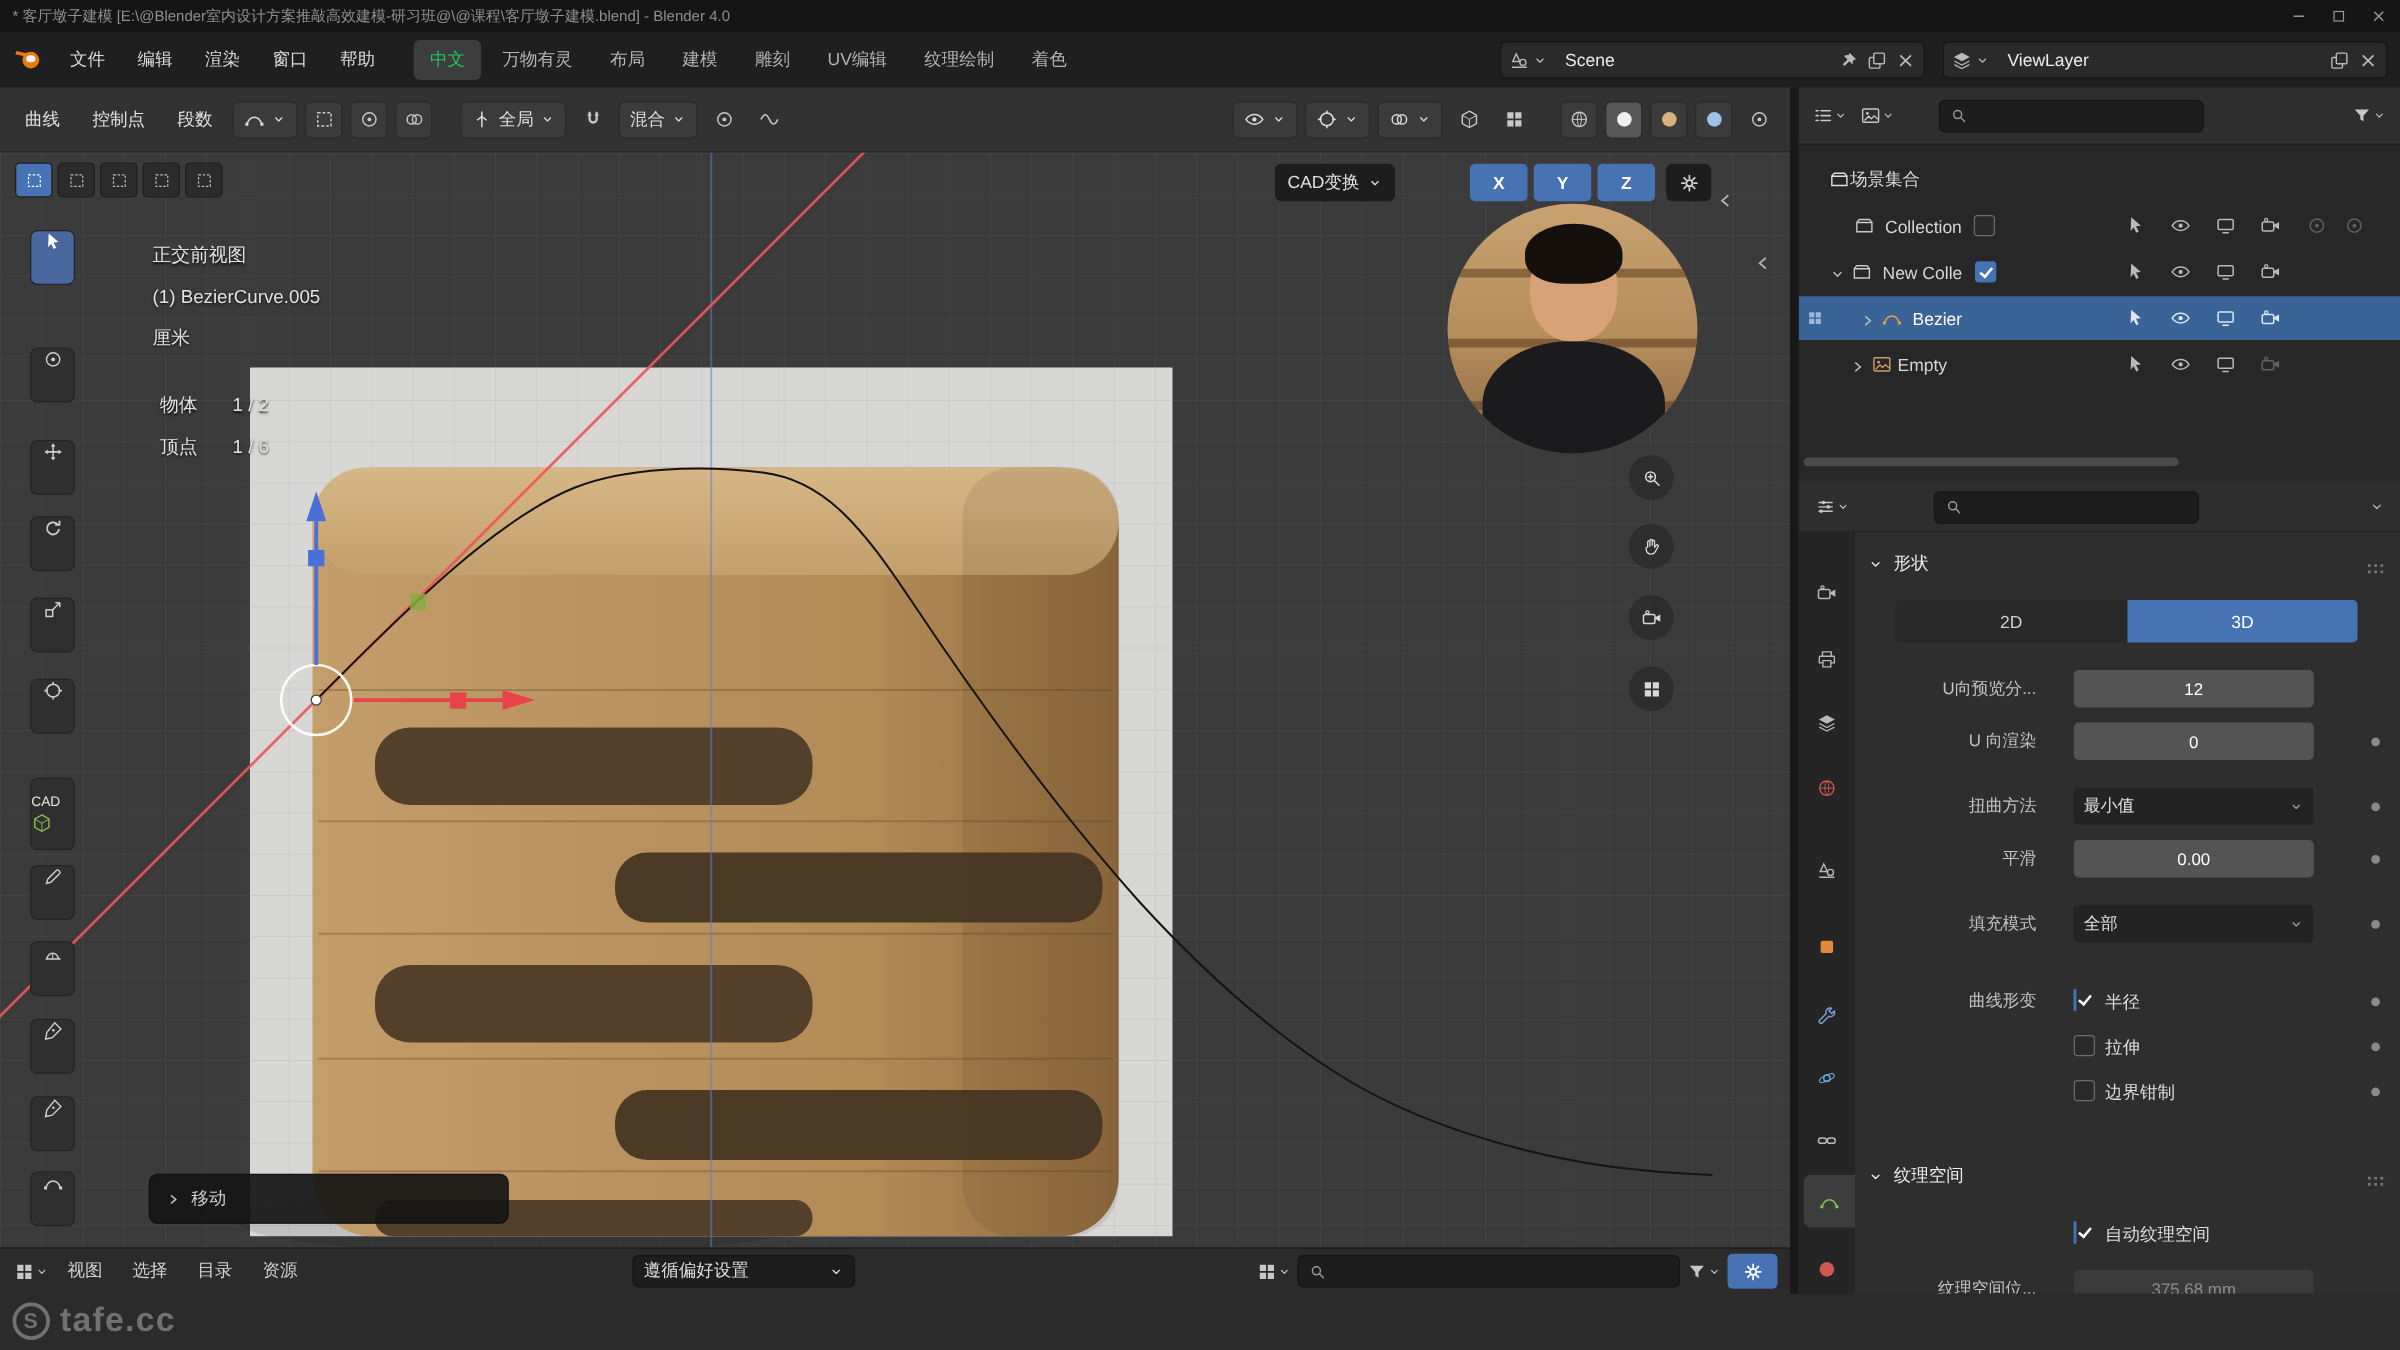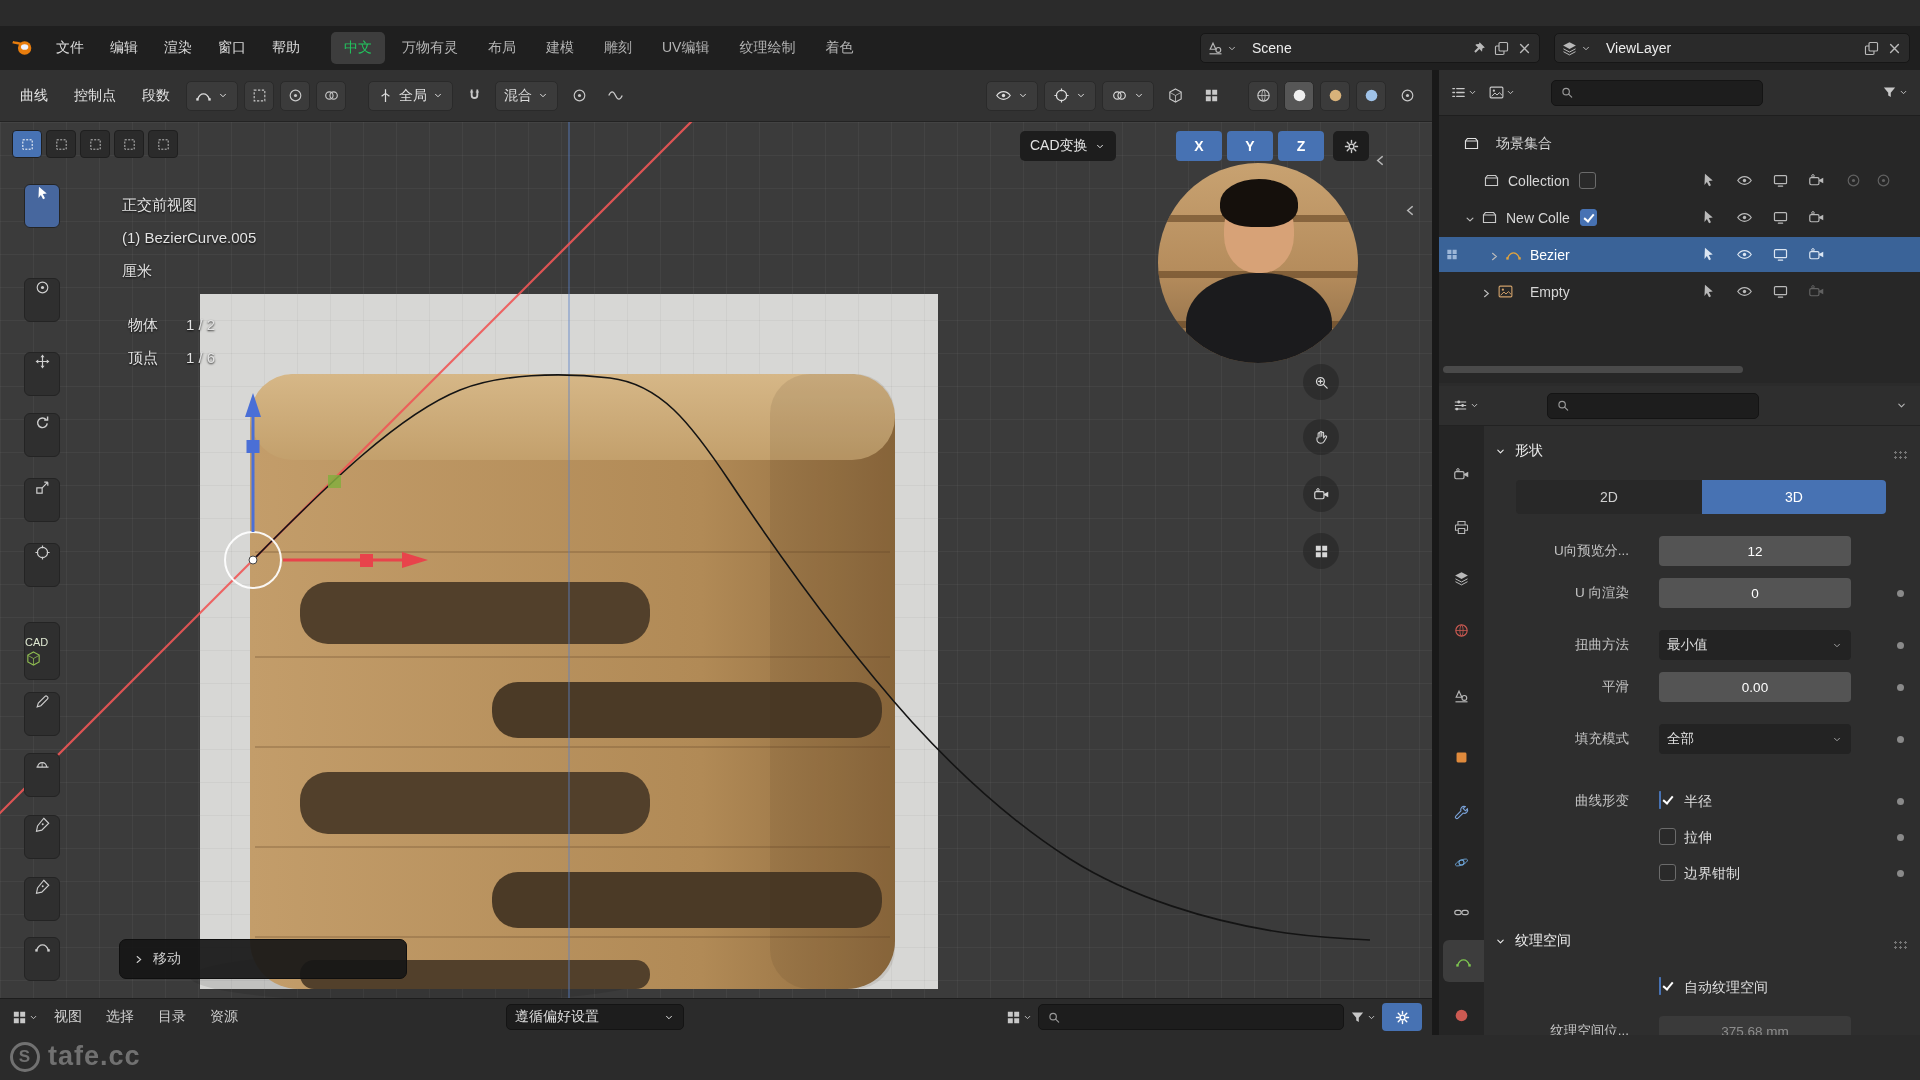--- a/index.html
+++ b/index.html
@@ -274,20 +274,40 @@
         <circle cx="12" cy="12" r="2.2" fill="currentColor"></circle>
       </g>
     <g id="i-axis">
         <path d="M12 21V9M12 9L6.5 13M12 9l5.5 4M12 9V3" fill="none" stroke="currentColor" stroke-width="1.7"></path>
       </g>
   </defs>
 </svg>
 
 <div id="root">
 
+  <div class="titlebar">
+    <span class="tb-title">* 客厅墩子建模 [E:\@Blender室内设计方案推敲高效建模-研习班@\@课程\客厅墩子建模.blend] - Blender 4.0</span>
+    <div class="tb-ctrls">
+      <span>
+          <svg class="ic" viewBox="0 0 24 24">
+            <use href="#i-minus"></use>
+          </svg>
+        </span>
+      <span>
+          <svg class="ic" viewBox="0 0 24 24">
+            <use href="#i-winrect"></use>
+          </svg>
+        </span>
+      <span>
+          <svg class="ic" viewBox="0 0 24 24">
+            <use href="#i-x"></use>
+          </svg>
+        </span>
+    </div>
+  </div>
 
   <div class="menubar">
     <span class="blogo">
       <svg width="26" height="26" viewBox="0 0 24 24">
           <path d="M2.5 7.5c3.5 1.2 6 .6 8.5 2.2" stroke="#e87d0d" stroke-width="2.4" fill="none"></path>
           <circle cx="13.5" cy="13" r="6.2" fill="#e87d0d"></circle>
           <ellipse cx="13.5" cy="12" rx="3.4" ry="2.6" fill="#eef3ff"></ellipse>
         </svg>
     </span>
     <span class="menu">文件</span>
@@ -777,21 +797,21 @@
           </svg>
         </div>
     </div>
 
     <div class="ol-row" style="top:56px">
       <span style="margin-left:24px;color:#e0e0e0">
           <svg class="ic" viewBox="0 0 24 24">
             <use href="#i-coll"></use>
           </svg>
         </span>
-      <span style="margin-left:16px">场景集合</span>
+      <span style="margin-left:0">场景集合</span>
     </div>
 
     <div class="ol-row" style="top:93px">
       <span style="margin-left:44px;color:#c9c9c9">
           <svg class="ic" viewBox="0 0 24 24">
             <use href="#i-coll"></use>
           </svg>
         </span>
       <span style="margin:0 10px 0 8px">Collection</span>
       <span class="cb"></span>
@@ -905,21 +925,21 @@
       <span class="caret" style="margin-left:40px">
           <svg class="ic" style="width:14px" viewBox="0 0 24 24">
             <use href="#i-chevr"></use>
           </svg>
         </span>
       <span style="margin-left:4px;color:#cfa06a">
           <svg class="ic" viewBox="0 0 24 24">
             <use href="#i-image"></use>
           </svg>
         </span>
-      <span style="margin-left:16px">Empty</span>
+      <span style="margin-left:4px">Empty</span>
       <span class="ri" style="left:261px">
           <svg class="ic" viewBox="0 0 24 24">
             <use href="#i-cursor"></use>
           </svg>
         </span>
       <span class="ri" style="left:297px">
           <svg class="ic" viewBox="0 0 24 24">
             <use href="#i-eye"></use>
           </svg>
         </span>

